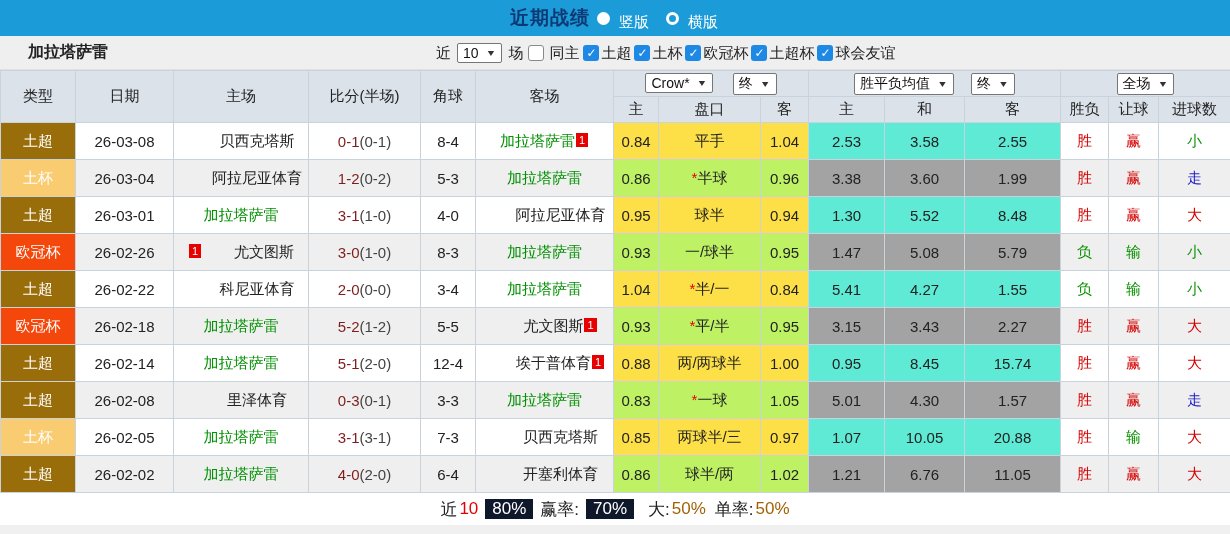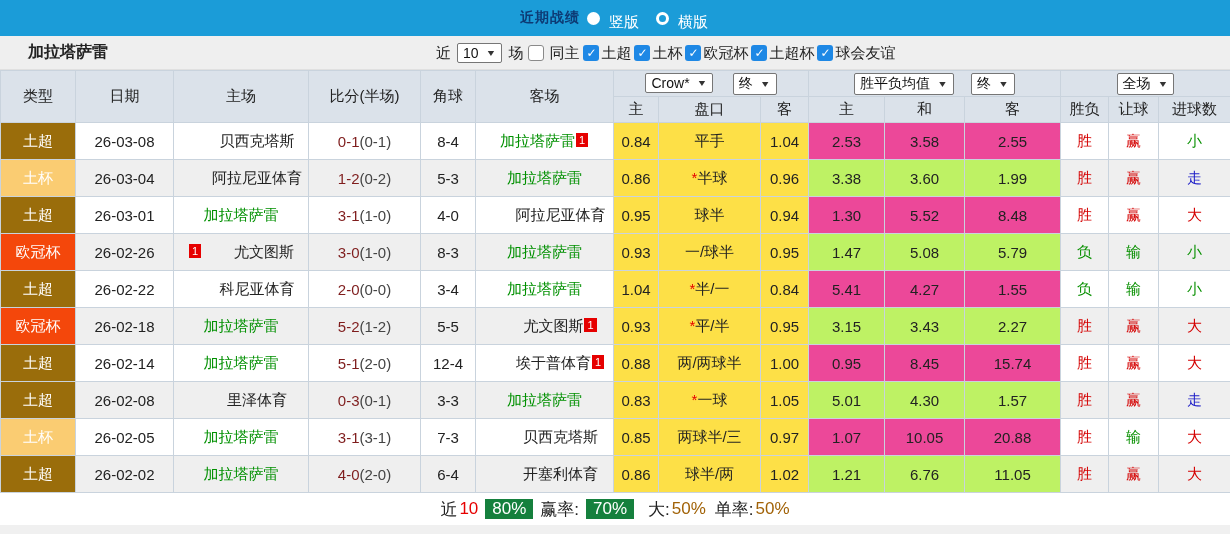--- a/index.html
+++ b/index.html
@@ -7,21 +7,21 @@
     width: 1230px; height: 534px;
     background: #f0f0f0;
     font-family: "Liberation Sans", "DejaVu Sans", sans-serif;
     overflow: hidden;
   }
   
   .topbar {
     height: 36px; background: #1b9cd8;
     display: flex; align-items: center; justify-content: center; gap: 5px;
   }
-  .topbar-title { color: #0d3a74; font-weight: bold; font-size: 14px; letter-spacing: 1px; }
+  .topbar-title { color: #0d3a74; font-weight: bold; font-size: 19px; letter-spacing: 1px; }
   .radio { display: inline-block; border-radius: 50%; cursor: pointer; }
   .radio.sel { width: 13px; height: 13px; background: #fff; margin-left: 2px; }
   .radio.unsel { width: 13px; height: 13px; border: 3px solid #fff; background: transparent; margin-left: 10px; }
   .radio-label { color: #fff; font-size: 15px; margin: 8px 2px 0 4px; }
   
   .filterbar {
     height: 34px; background: #efefef; position: relative;
     display: flex; align-items: center;
     border-bottom: 1px solid #e0e0e0;
   }
@@ -42,23 +42,23 @@
   .cb.unchecked { background: #fff; border: 1px solid #8a8a8a; margin: 0 2px; }
   .cb-label { margin-right: 1px; }
   
   table { width: 1230px; border-collapse: collapse; table-layout: fixed; background: #fff; }
   th, td { border: 1px solid #c9d3dd; text-align: center; font-weight: normal;
            font-size: 15px; color: #222; overflow: hidden; white-space: nowrap; }
   thead th { background: #dbe2ea; height: 26px; }
   tbody td { height: 37px; }
   tr.alt td { background: #efefef; }
   td.crow { background: #fde047; }
-  tr.alt td.crow { background: #fde047; }
-  td.avg { background: #ec4899; }
-  tr.alt td.avg { background: #bef264; }
+  tr.alt td.crow { background: #bef264; }
+  td.avg { background: #5eead4; }
+  tr.alt td.avg { background: #a3a3a3; }
   td.type { color: #fff; }
   td.type.t-tc { background: #9a6d0b; }
   td.type.t-tb { background: #facc72; }
   td.type.t-og { background: #f4470b; }
   .score { color: #7f1d1d; }
   .half { color: #444; }
   .team-green { color: #009000; cursor: pointer; }
   .team-black { color: #222; cursor: pointer; margin-left: 32px; }
   .badge { background: #e60000; color: #fff; font-size: 11px; line-height: 14px;
            display: inline-block; padding: 0 3px; margin: 0 1px; vertical-align: 2px; }
@@ -66,21 +66,21 @@
   .red { color: #d40000; }
   .green { color: #089000; }
   .blue { color: #2020c8; }
   
   .footer {
     height: 32px; background: #fff;
     display: flex; align-items: center; justify-content: center;
     font-size: 17px; color: #222;
   }
   .footer span { margin: 0 1px; }
-  .rate-box { background: #15803d; color: #fff; padding: 0 7px; margin: 0 6px !important; }
+  .rate-box { background: #0f172a; color: #fff; padding: 0 7px; margin: 0 6px !important; }
   .num-red { color: #e60000; }
   .num-blue { color: #a16207; }
   .sp { margin-left: 8px !important; }
 </style>
 </head>
 <body>
 
 <div class="topbar">
   <span class="topbar-title">近期战绩</span>
   <span class="radio sel"></span>

